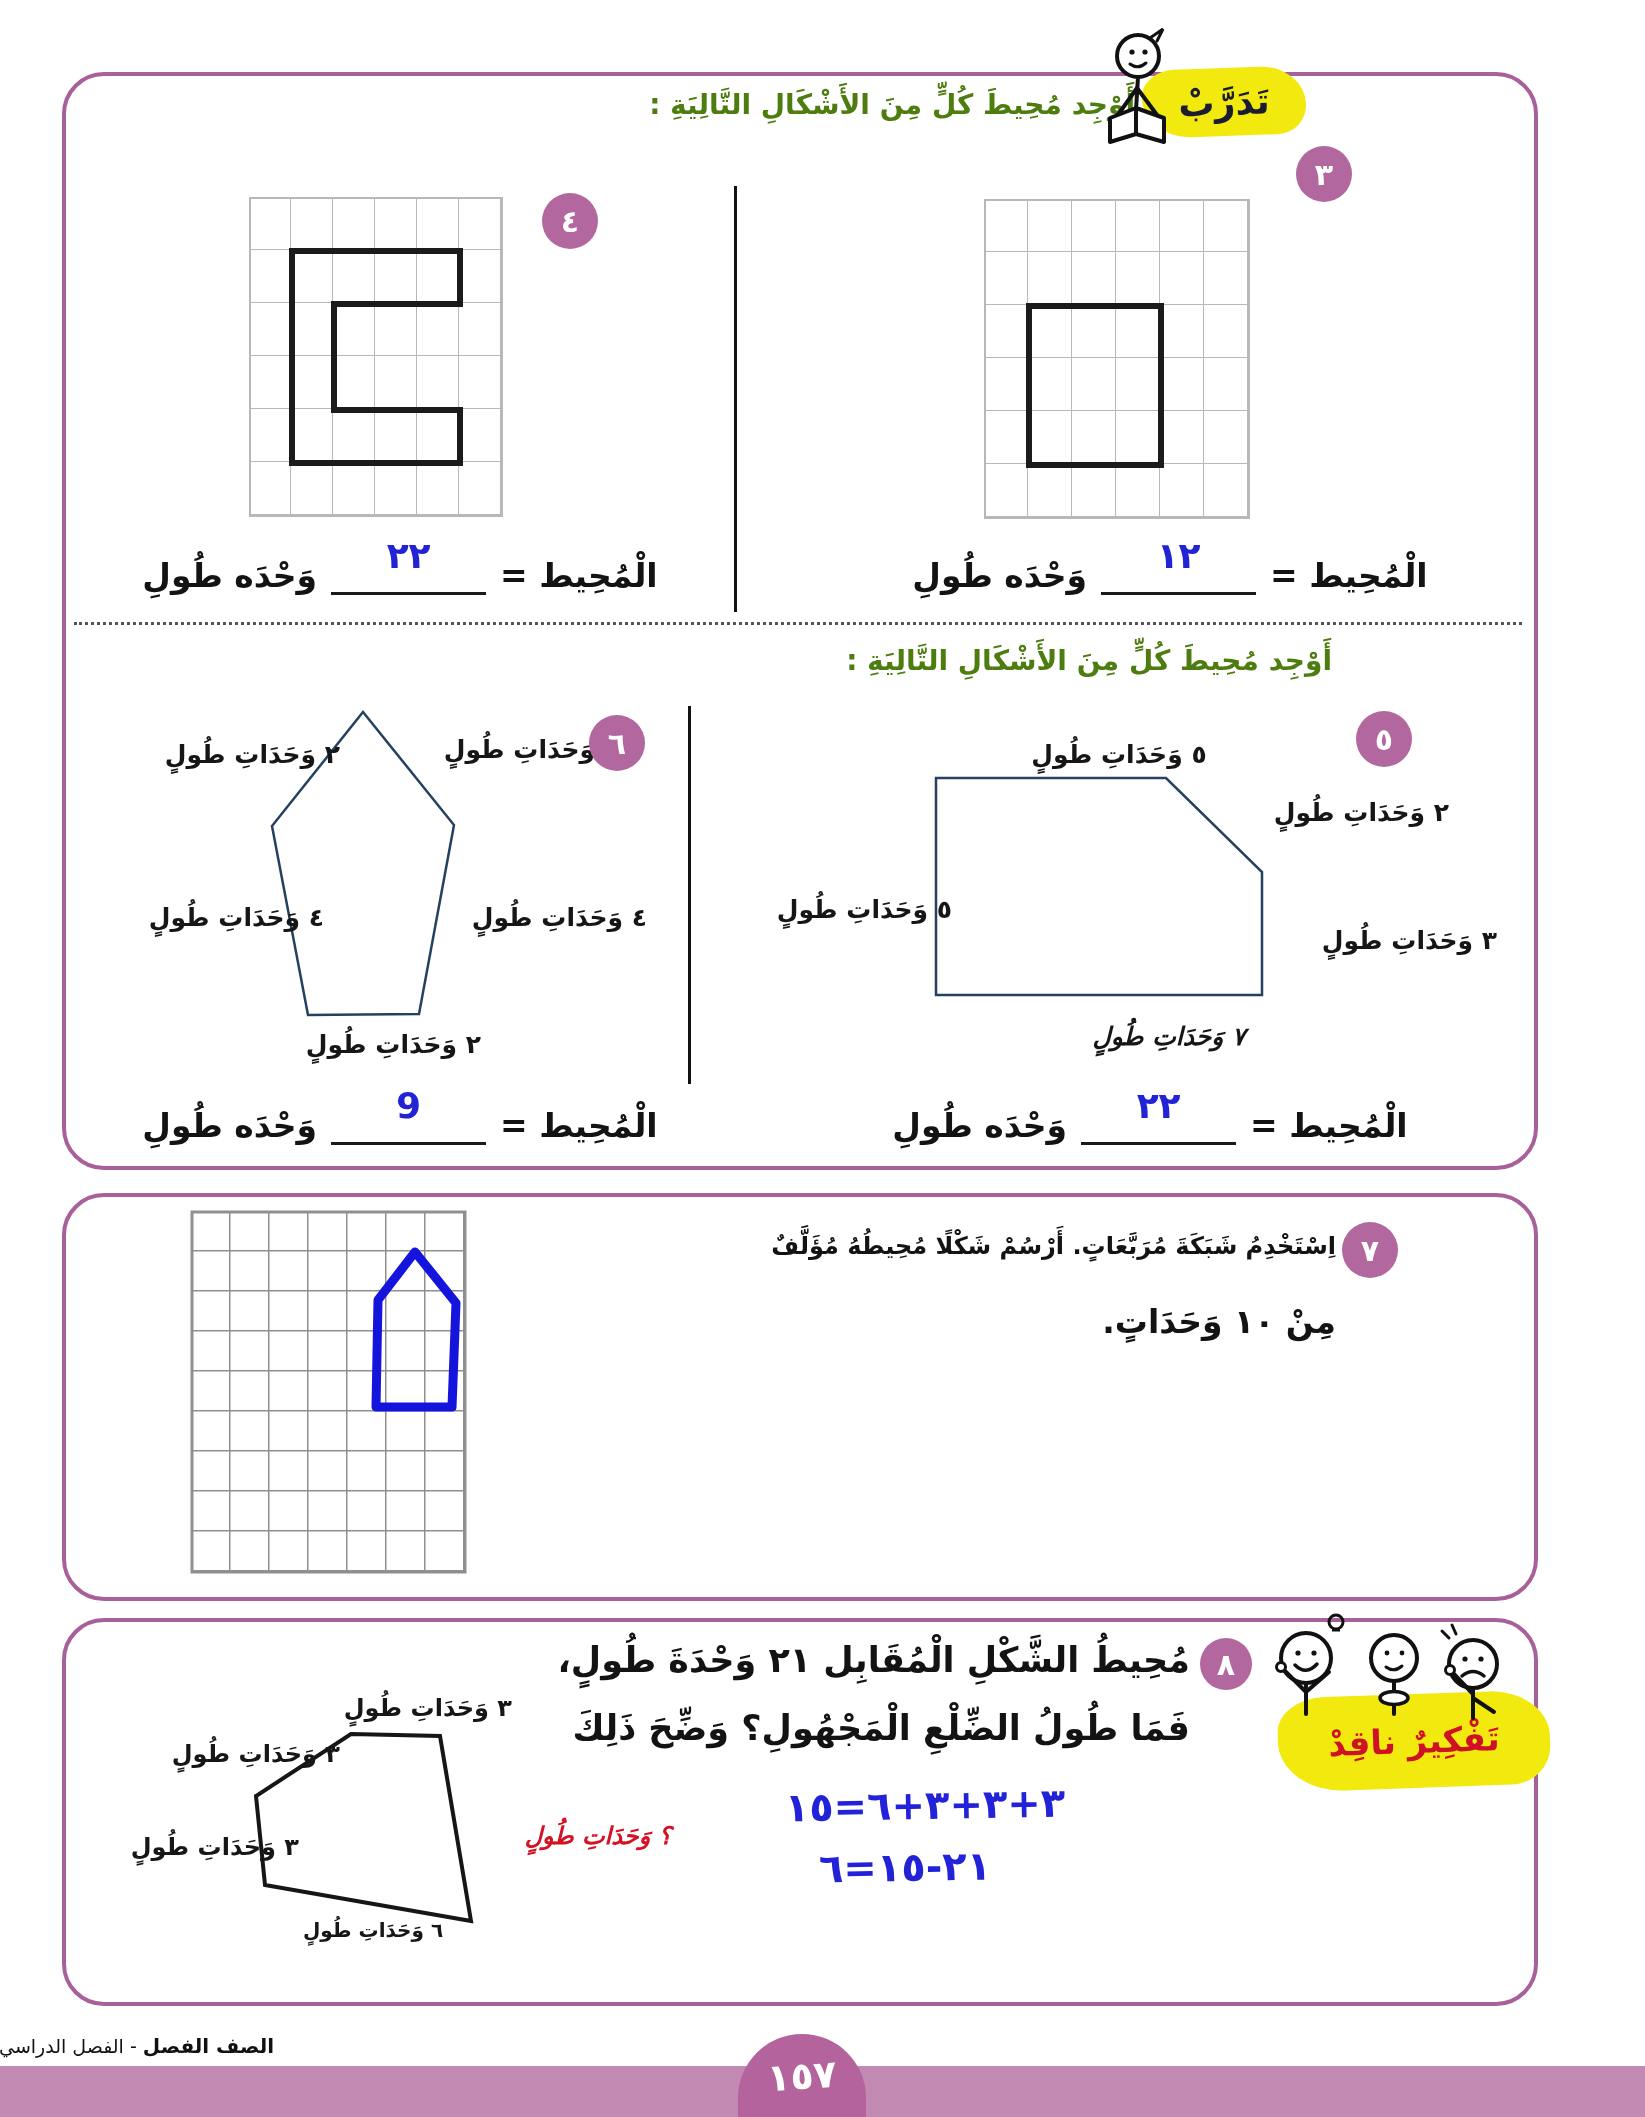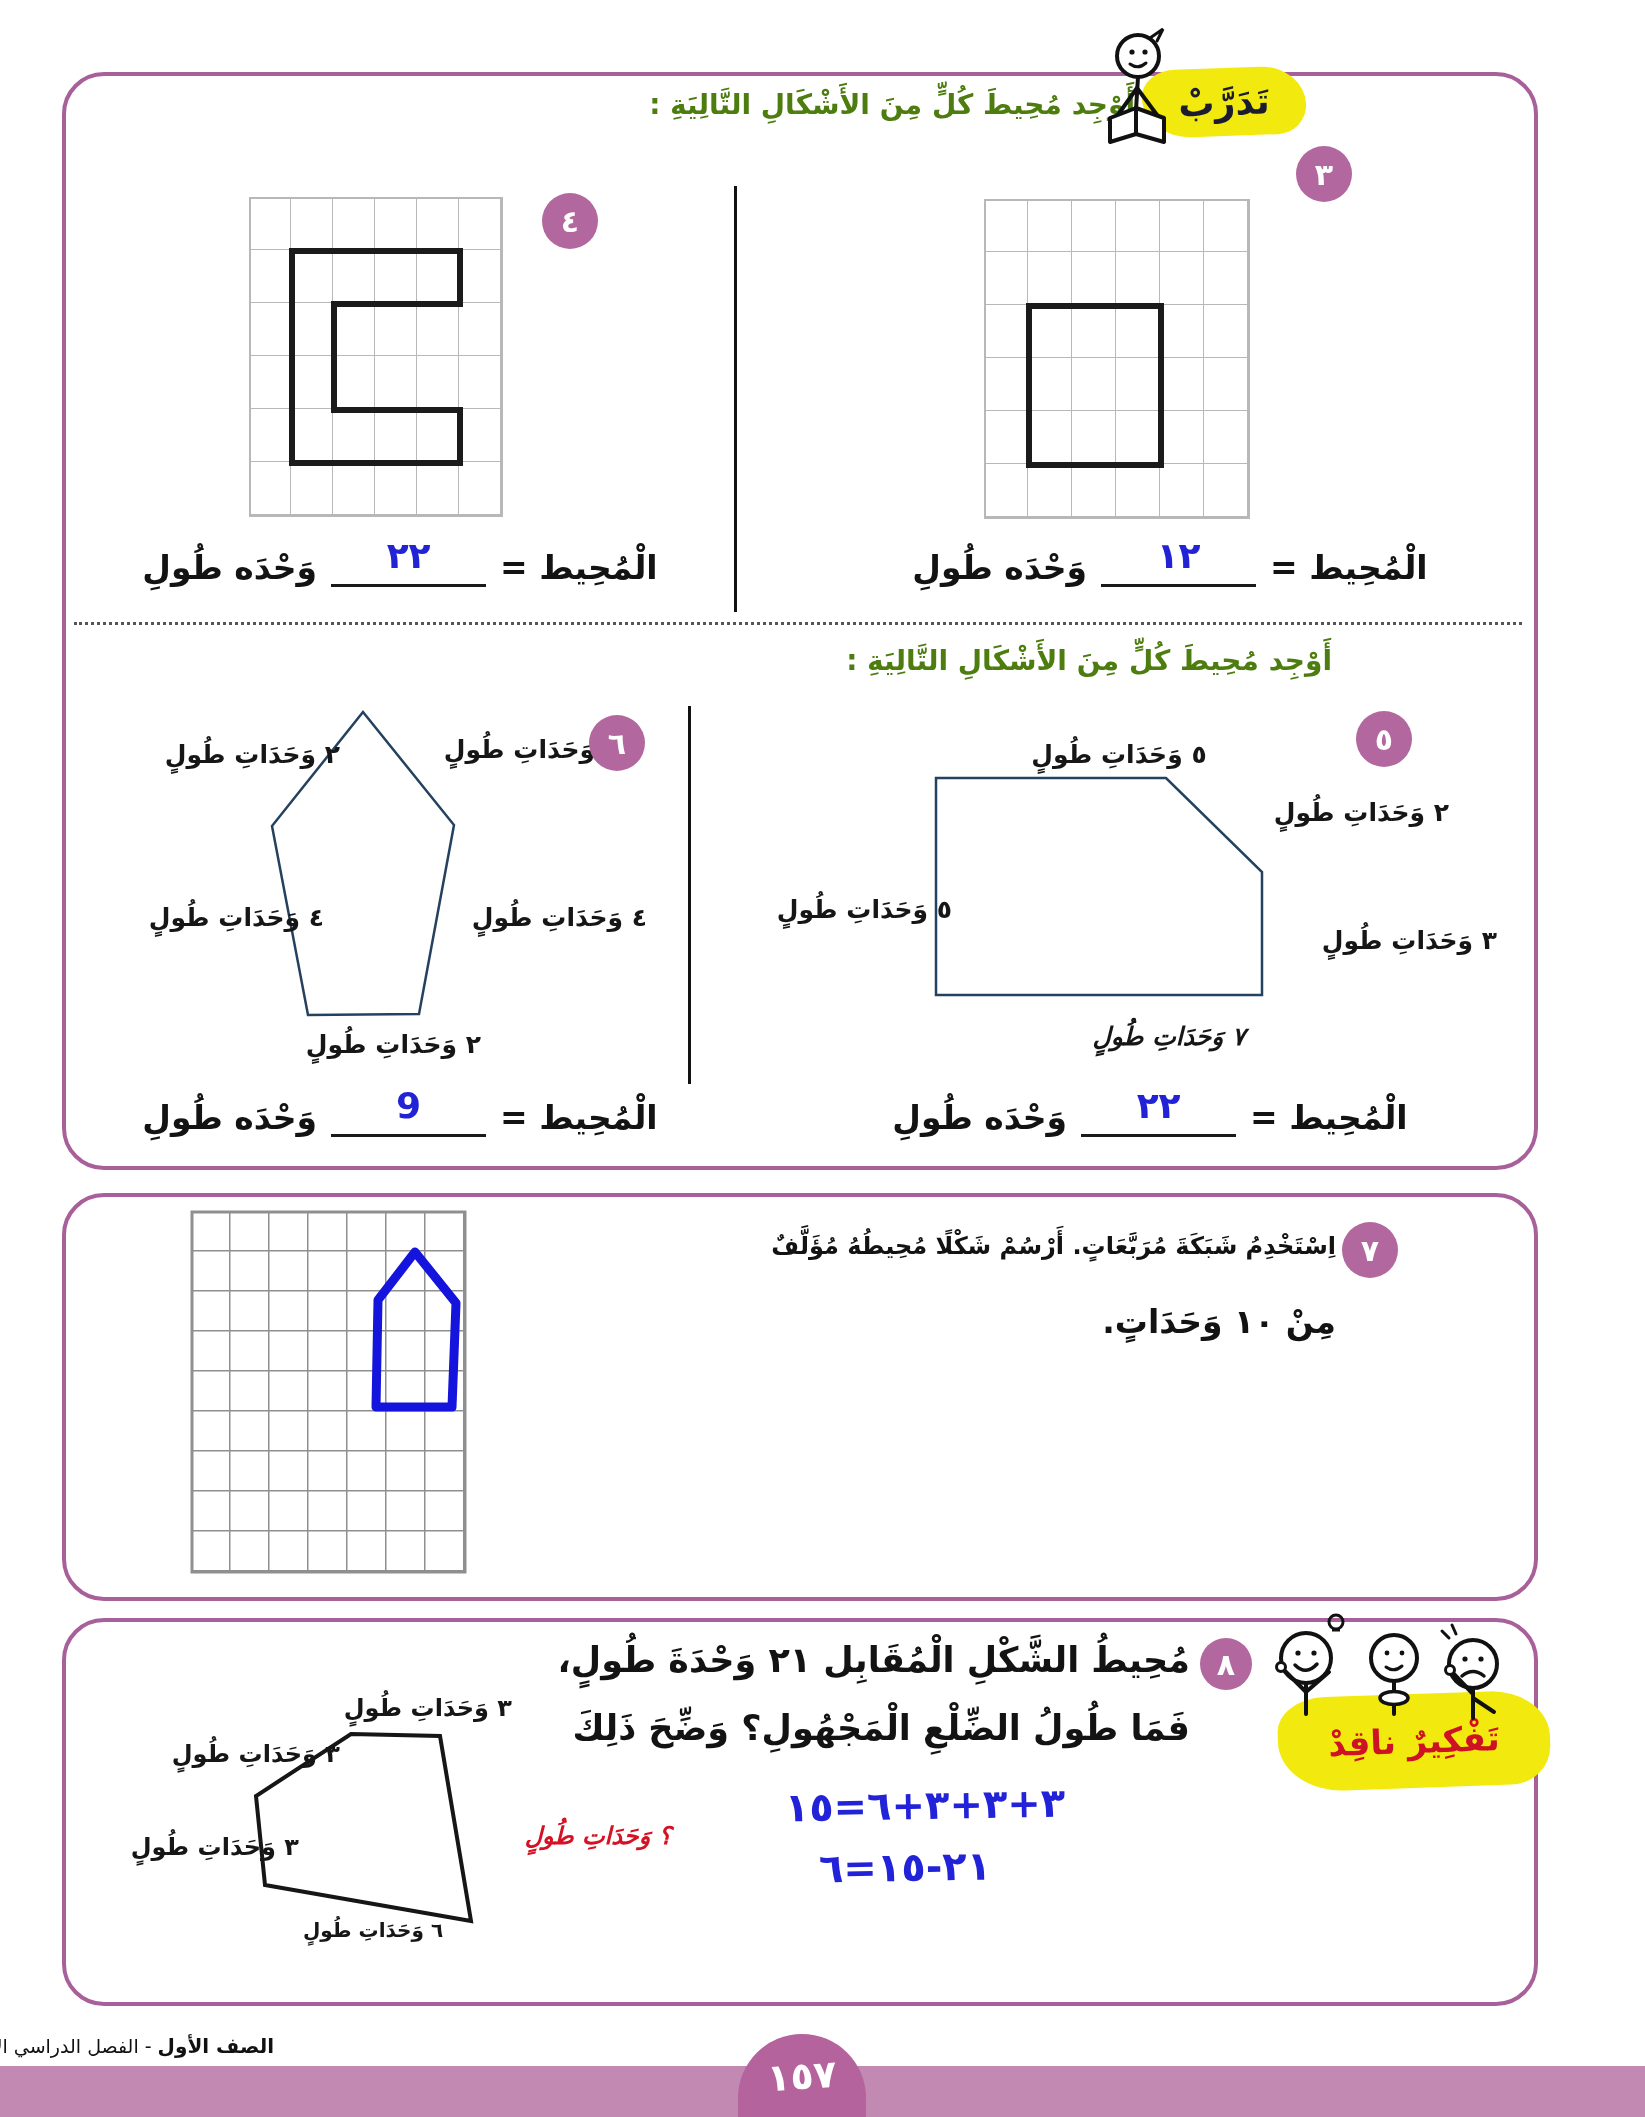--- a/index.html
+++ b/index.html
@@ -34,21 +34,21 @@
     white-space:nowrap;text-align:center;direction:rtl;margin-left:44px;
   }
   .u-label.red{color:#d41224;}
   .ans-row{
     position:absolute;display:flex;direction:rtl;align-items:flex-end;
     justify-content:center;gap:14px;font-size:33px;font-weight:bold;color:#131313;
   }
   .ans-blank{
     display:flex;justify-content:center;align-items:flex-end;
     width:155px;border-bottom:3px solid #1a1a1a;
-    color:#2323d6;font-size:36px;font-weight:bold;padding-bottom:8px;line-height:40px;
+    color:#2323d6;font-size:36px;font-weight:bold;padding-bottom:16px;line-height:40px;
   }
   .vdivider{position:absolute;width:3px;background:#121212;}
   .dotted-divider{position:absolute;border-top:3px dotted #555;height:0;}
   .brush{
     position:absolute;background:#f2e90f;display:flex;align-items:center;justify-content:center;
     z-index:4;
   }
   .brush-tadarrab{
     border-radius:34px 46px 30px 50px / 28px 40px 30px 42px;
     transform:rotate(-2deg);
@@ -249,18 +249,18 @@
 <svg class="abs" style="left:250px;top:1728px;" width="230" height="202">
   <polygon points="101,6 190,8 221,193 15,157 6,68" fill="none" stroke="#161616" stroke-width="4"></polygon>
 </svg>
 <div class="u-label" style="left:308px;top:1694px;width:160px;font-size:24px;">٣ وَحَدَاتِ طُولٍ</div>
 <div class="u-label" style="left:136px;top:1740px;width:160px;font-size:24px;">٣ وَحَدَاتِ طُولٍ</div>
 <div class="u-label" style="left:93px;top:1833px;width:162px;font-size:24px;">٣ وَحَدَاتِ طُولٍ</div>
 <div class="u-label red" style="left:473px;top:1822px;width:162px;font-size:24px;font-style:italic;">؟ وَحَدَاتِ طُولٍ</div>
 <div class="u-label" style="left:243px;top:1918px;width:172px;font-size:20px;">٦ وَحَدَاتِ طُولٍ</div>
 
 <div class="footer-text" style="left:44px;top:2034px;width:230px;">
-  <span class="grade">الصف الأول</span><span> - الفصل الدراسي الأول</span>
+  <span class="grade">الصف الفصل</span><span> - الفصل الدراسي الأول</span>
 </div>
 <div class="band" style="top:2066px;"></div>
 <div class="dome" style="left:738px;top:2034px;">
   <span>١٥٧</span>
 </div>
 
 </body></html>

